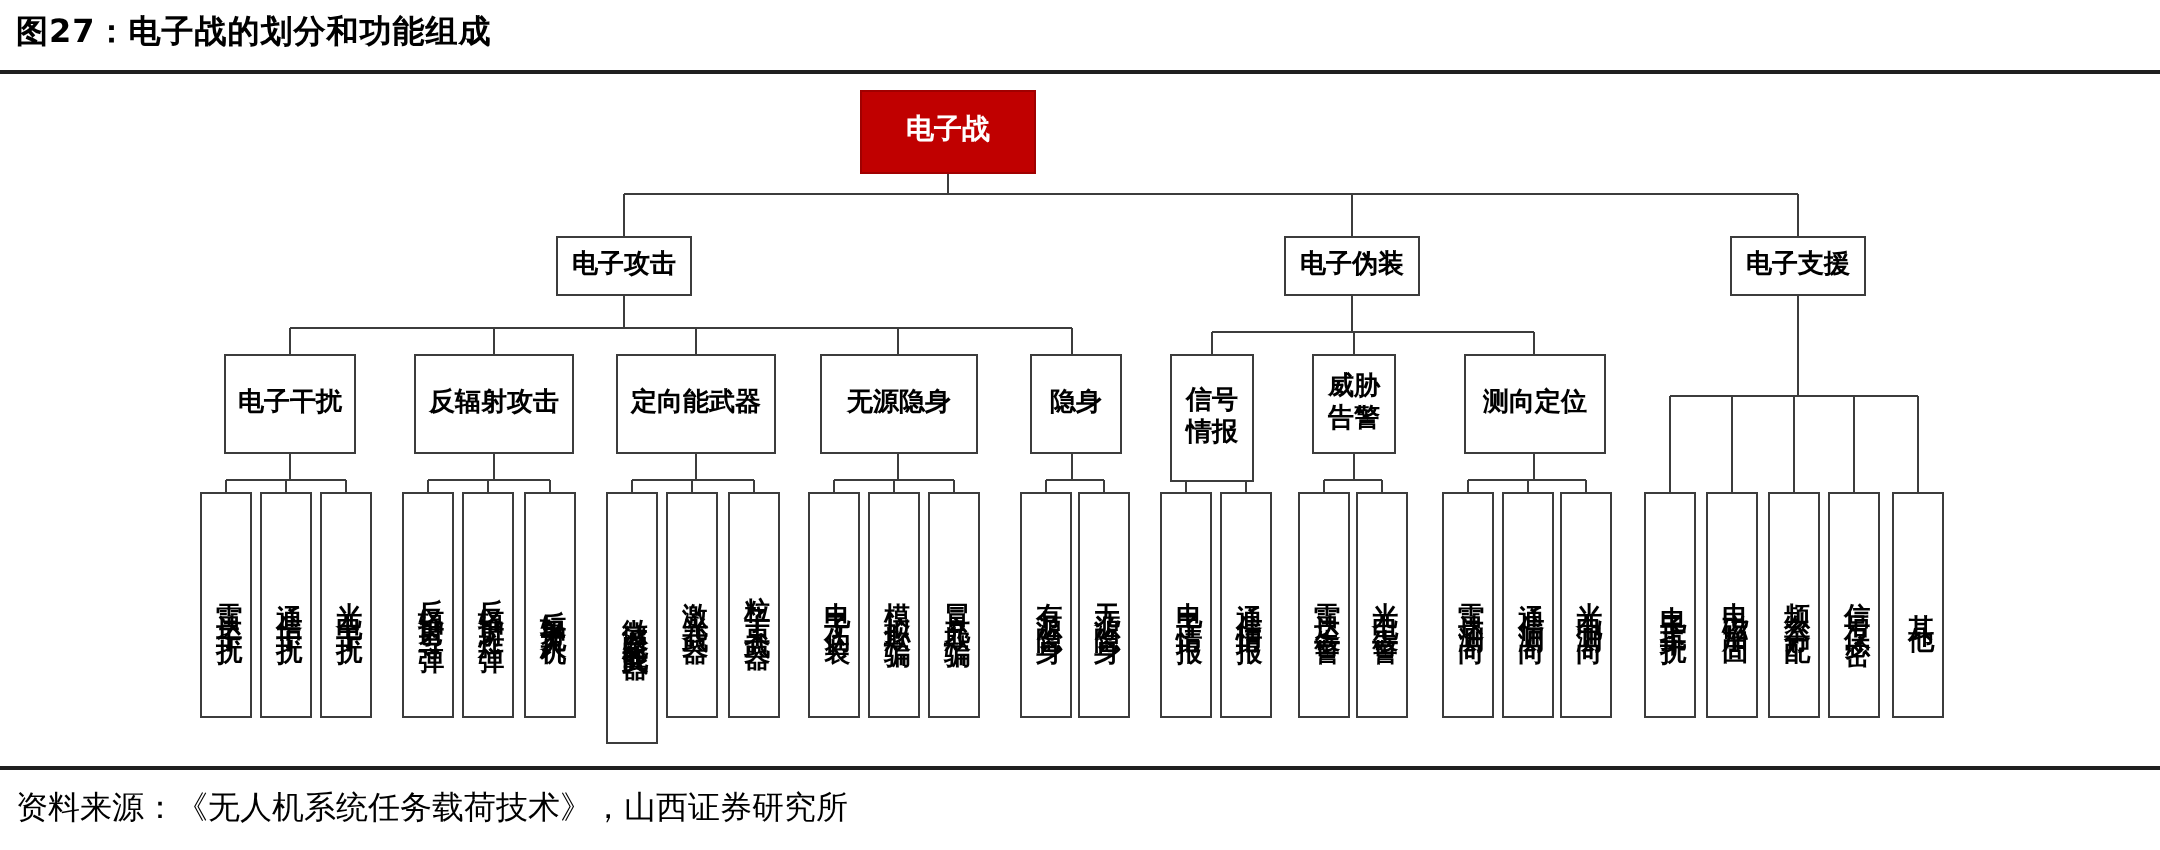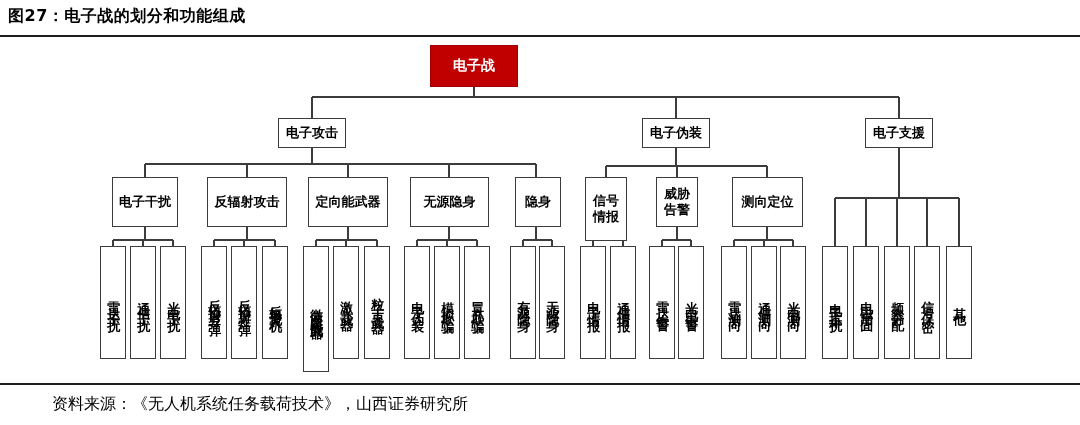--- a/index.html
+++ b/index.html
@@ -6,21 +6,21 @@
   #canvas{
     position:relative;width:1080px;height:425px;background:#ffffff;overflow:hidden;
     font-family:"DejaVu Sans","Liberation Sans",sans-serif;color:#000;
   }
   .figure-title{
     position:absolute;left:8px;top:6px;font-size:16px;font-weight:bold;letter-spacing:0.5px;
   }
   .rule{position:absolute;left:0;width:1080px;height:2px;background:#1f1f1f;}
   .rule.top{top:35px;}
   .rule.bottom{top:383px;}
-  .source-note{position:absolute;left:8px;top:394px;font-size:16px;margin-left:44px;}
+  .source-note{position:absolute;left:8px;top:394px;font-size:16px;}
   #wires{position:absolute;left:0;top:0;width:1080px;height:425px;}
   #wires path{stroke:#3c3c3c;stroke-width:1.3;fill:none;shape-rendering:crispEdges;}
   .box{
     position:absolute;box-sizing:border-box;background:#ffffff;border:1.3px solid #3c3c3c;
     display:flex;align-items:center;justify-content:center;text-align:center;
     font-weight:bold;font-size:13px;line-height:1.25;
   }
   .box.root{background:#c00000;border-color:#a00000;color:#ffffff;font-size:14px;}
   .box.narrow{padding:0 6px;}
   .box.leaf{

